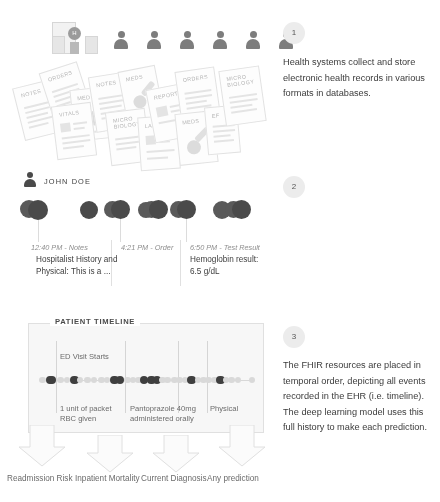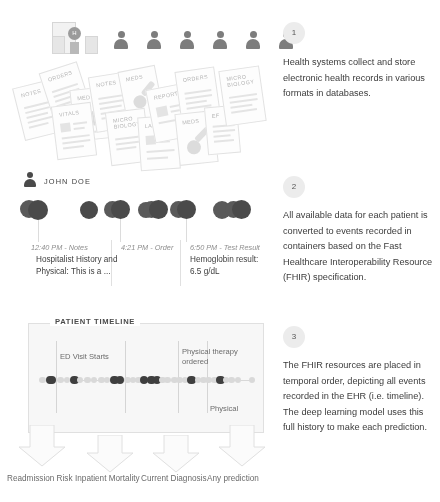--- a/index.html
+++ b/index.html
@@ -270,21 +270,20 @@
 
   <div class="ev-time" style="left:31px;top:243px;">12:40 PM - Notes</div>
   <div class="ev-text" style="left:36px;top:254px;">Hospitalist History and Physical: This is a ...</div>
 
   <div class="ev-time" style="left:121px;top:243px;">4:21 PM - Order</div>
 
   <div class="ev-time" style="left:190px;top:243px;">6:50 PM - Test Result</div>
   <div class="ev-text" style="left:190px;top:254px;width:72px;">Hemoglobin result: 6.5 g/dL</div>
 
   <div class="step-badge abs" style="left:283px;top:176px;">2</div>
-  <div class="step-copy abs" style="left:283px;top:208px;">All available data for each patient is converted to events recorded in containers based on the Fast Healthcare Interoperability Resource (FHIR) specification.</div>
 
   <div class="tl-box"></div>
   <div class="tl-label">PATIENT TIMELINE</div>
 
   <div class="tl-axis"></div>
 
   <div class="tl-tick" style="left:56px;top:341px;height:72px;"></div>
   <div class="tl-tick" style="left:125px;top:341px;height:72px;"></div>
   <div class="tl-tick" style="left:178px;top:341px;height:72px;"></div>
   <div class="tl-tick" style="left:207px;top:341px;height:72px;"></div>
@@ -320,22 +319,23 @@
       <div class="tdot" style="left: 205.335px; top: 376.6px; width: 6.8px; height: 6.8px; background: rgb(217, 217, 217);"></div>
       <div class="tdot" style="left: 210.743px; top: 376.6px; width: 6.8px; height: 6.8px; background: rgb(217, 217, 217);"></div>
       <div class="tdot" style="left: 216.433px; top: 375.8px; width: 8.4px; height: 8.4px; background: rgb(63, 63, 63);"></div>
       <div class="tdot" style="left: 222.641px; top: 376.6px; width: 6.8px; height: 6.8px; background: rgb(217, 217, 217);"></div>
       <div class="tdot" style="left: 228.049px; top: 376.6px; width: 6.8px; height: 6.8px; background: rgb(217, 217, 217);"></div>
       <div class="tdot" style="left: 234.539px; top: 376.6px; width: 6.8px; height: 6.8px; background: rgb(217, 217, 217);"></div>
       <div class="tdot" style="left: 248.6px; top: 376.6px; width: 6.8px; height: 6.8px; background: rgb(217, 217, 217);"></div>
     </div>
 
   <div class="tl-cap" style="left:60px;top:352px;width:70px;">ED Visit Starts</div>
-  <div class="tl-cap" style="left:182px;top:347px;width:58px;">Physical therapy ordered</div>
-
+
+  <div class="tl-cap" style="left:60px;top:404px;width:62px;">1 unit of packet RBC given</div>
+  <div class="tl-cap" style="left:130px;top:404px;width:68px;">Pantoprazole 40mg administered orally</div>
   <div class="tl-cap" style="left:210px;top:404px;width:50px;">Physical</div>
 
   <div class="arrow-wrap" style="left:18px;top:425px;">
     <svg width="48" height="42" viewBox="0 0 48 42">
         <polygon points="12,0 36,0 36,22 47,22 24,41 1,22 12,22" fill="#fbfbfb" stroke="#e0e0e0" stroke-width="1"></polygon>
       </svg>
   </div>
   <div class="arrow-wrap" style="left:86px;top:435px;">
     <svg width="48" height="38" viewBox="0 0 48 38">
         <polygon points="12,0 36,0 36,18 47,18 24,37 1,18 12,18" fill="#fbfbfb" stroke="#e0e0e0" stroke-width="1"></polygon>

